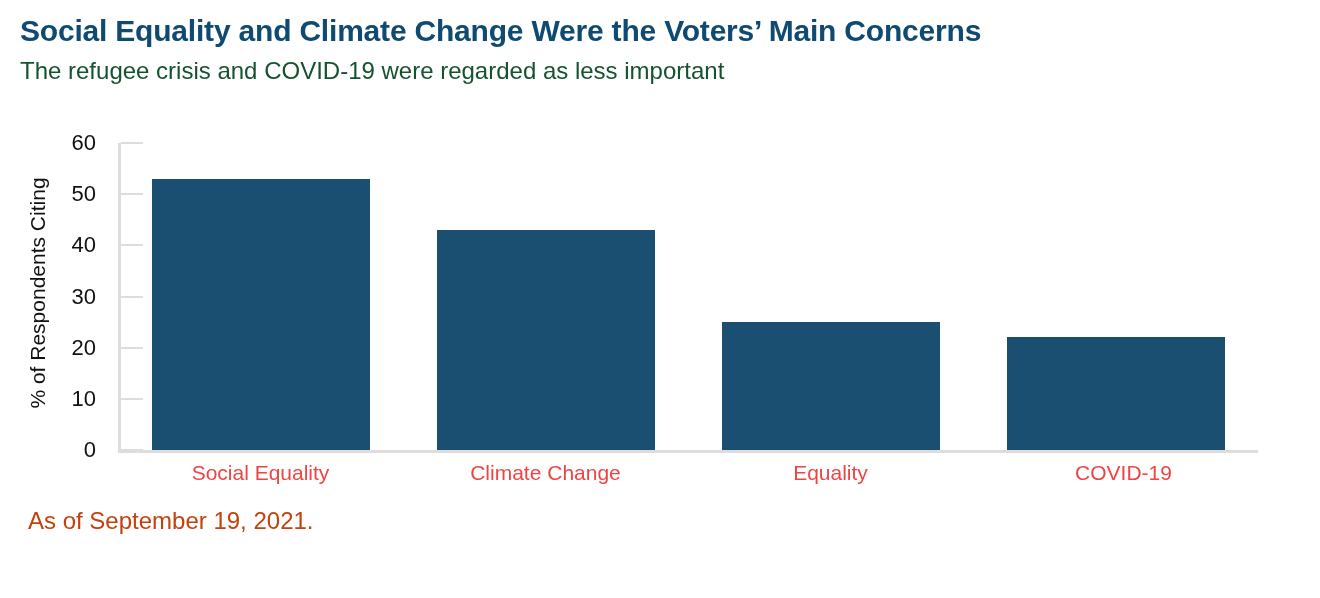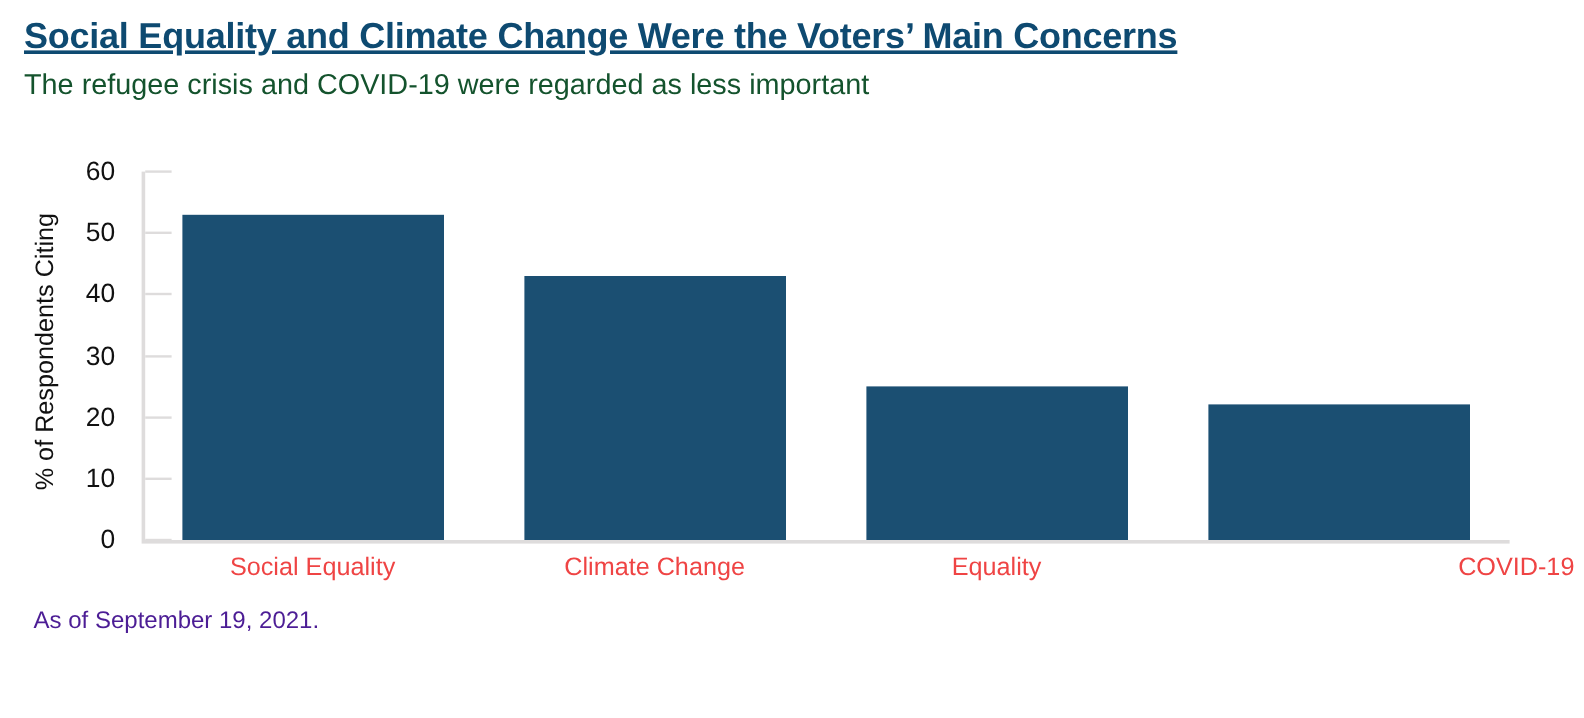--- a/index.html
+++ b/index.html
@@ -22,21 +22,20 @@
     top: 14px;
     width: 1280px;
   }
   #chart-title {
     font-size: 30px;
     font-weight: bold;
     color: #0e4a71;
     letter-spacing: -0.2px;
     line-height: 1.12;
     white-space: nowrap;
-    text-decoration: underline;
   }
   #chart-subtitle {
     font-size: 24px;
     font-weight: normal;
     color: #14532d;
     line-height: 1.1;
     margin-top: 10px;
     white-space: nowrap;
   }
 
@@ -125,22 +124,22 @@
     text-align: center;
     white-space: nowrap;
     line-height: 1;
   }
 
   
   #chart-footnotes {
     position: absolute;
     left: 28px;
     top: 504px;
-    font-size: 20px;
-    color: #4c1d95;
+    font-size: 24px;
+    color: #c2410c;
     line-height: 1.38;
   }
   #chart-footnotes div { white-space: nowrap; }
 </style>
 </head>
 <body>
 
 <div id="chart-header">
   <div id="chart-title">Social Equality and Climate Change Were the Voters’ Main Concerns</div>
   <div id="chart-subtitle">The refugee crisis and COVID-19 were regarded as less important</div>
@@ -176,19 +175,19 @@
       <div class="y-tick-label" style="top: 336.667px;">20</div>
       <div class="y-tick-label" style="top: 285.5px;">30</div>
       <div class="y-tick-label" style="top: 234.333px;">40</div>
       <div class="y-tick-label" style="top: 183.167px;">50</div>
       <div class="y-tick-label" style="top: 132px;">60</div>
     </div>
   <div id="x-tick-labels">
       <div class="x-label" style="left: 118px; width: 285px;">Social Equality</div>
       <div class="x-label" style="left: 403px; width: 285px;">Climate Change</div>
       <div class="x-label" style="left: 688px; width: 285px;">Equality</div>
-      <div class="x-label" style="left: 1027px; width: 285px; text-align: right;">COVID-19</div>
+      <div class="x-label" style="left: 981px; width: 285px;">COVID-19</div>
     </div>
 </div>
 
 <div id="chart-footnotes">
   <div>As of September 19, 2021.</div>
 </div>
 
 </body></html>

